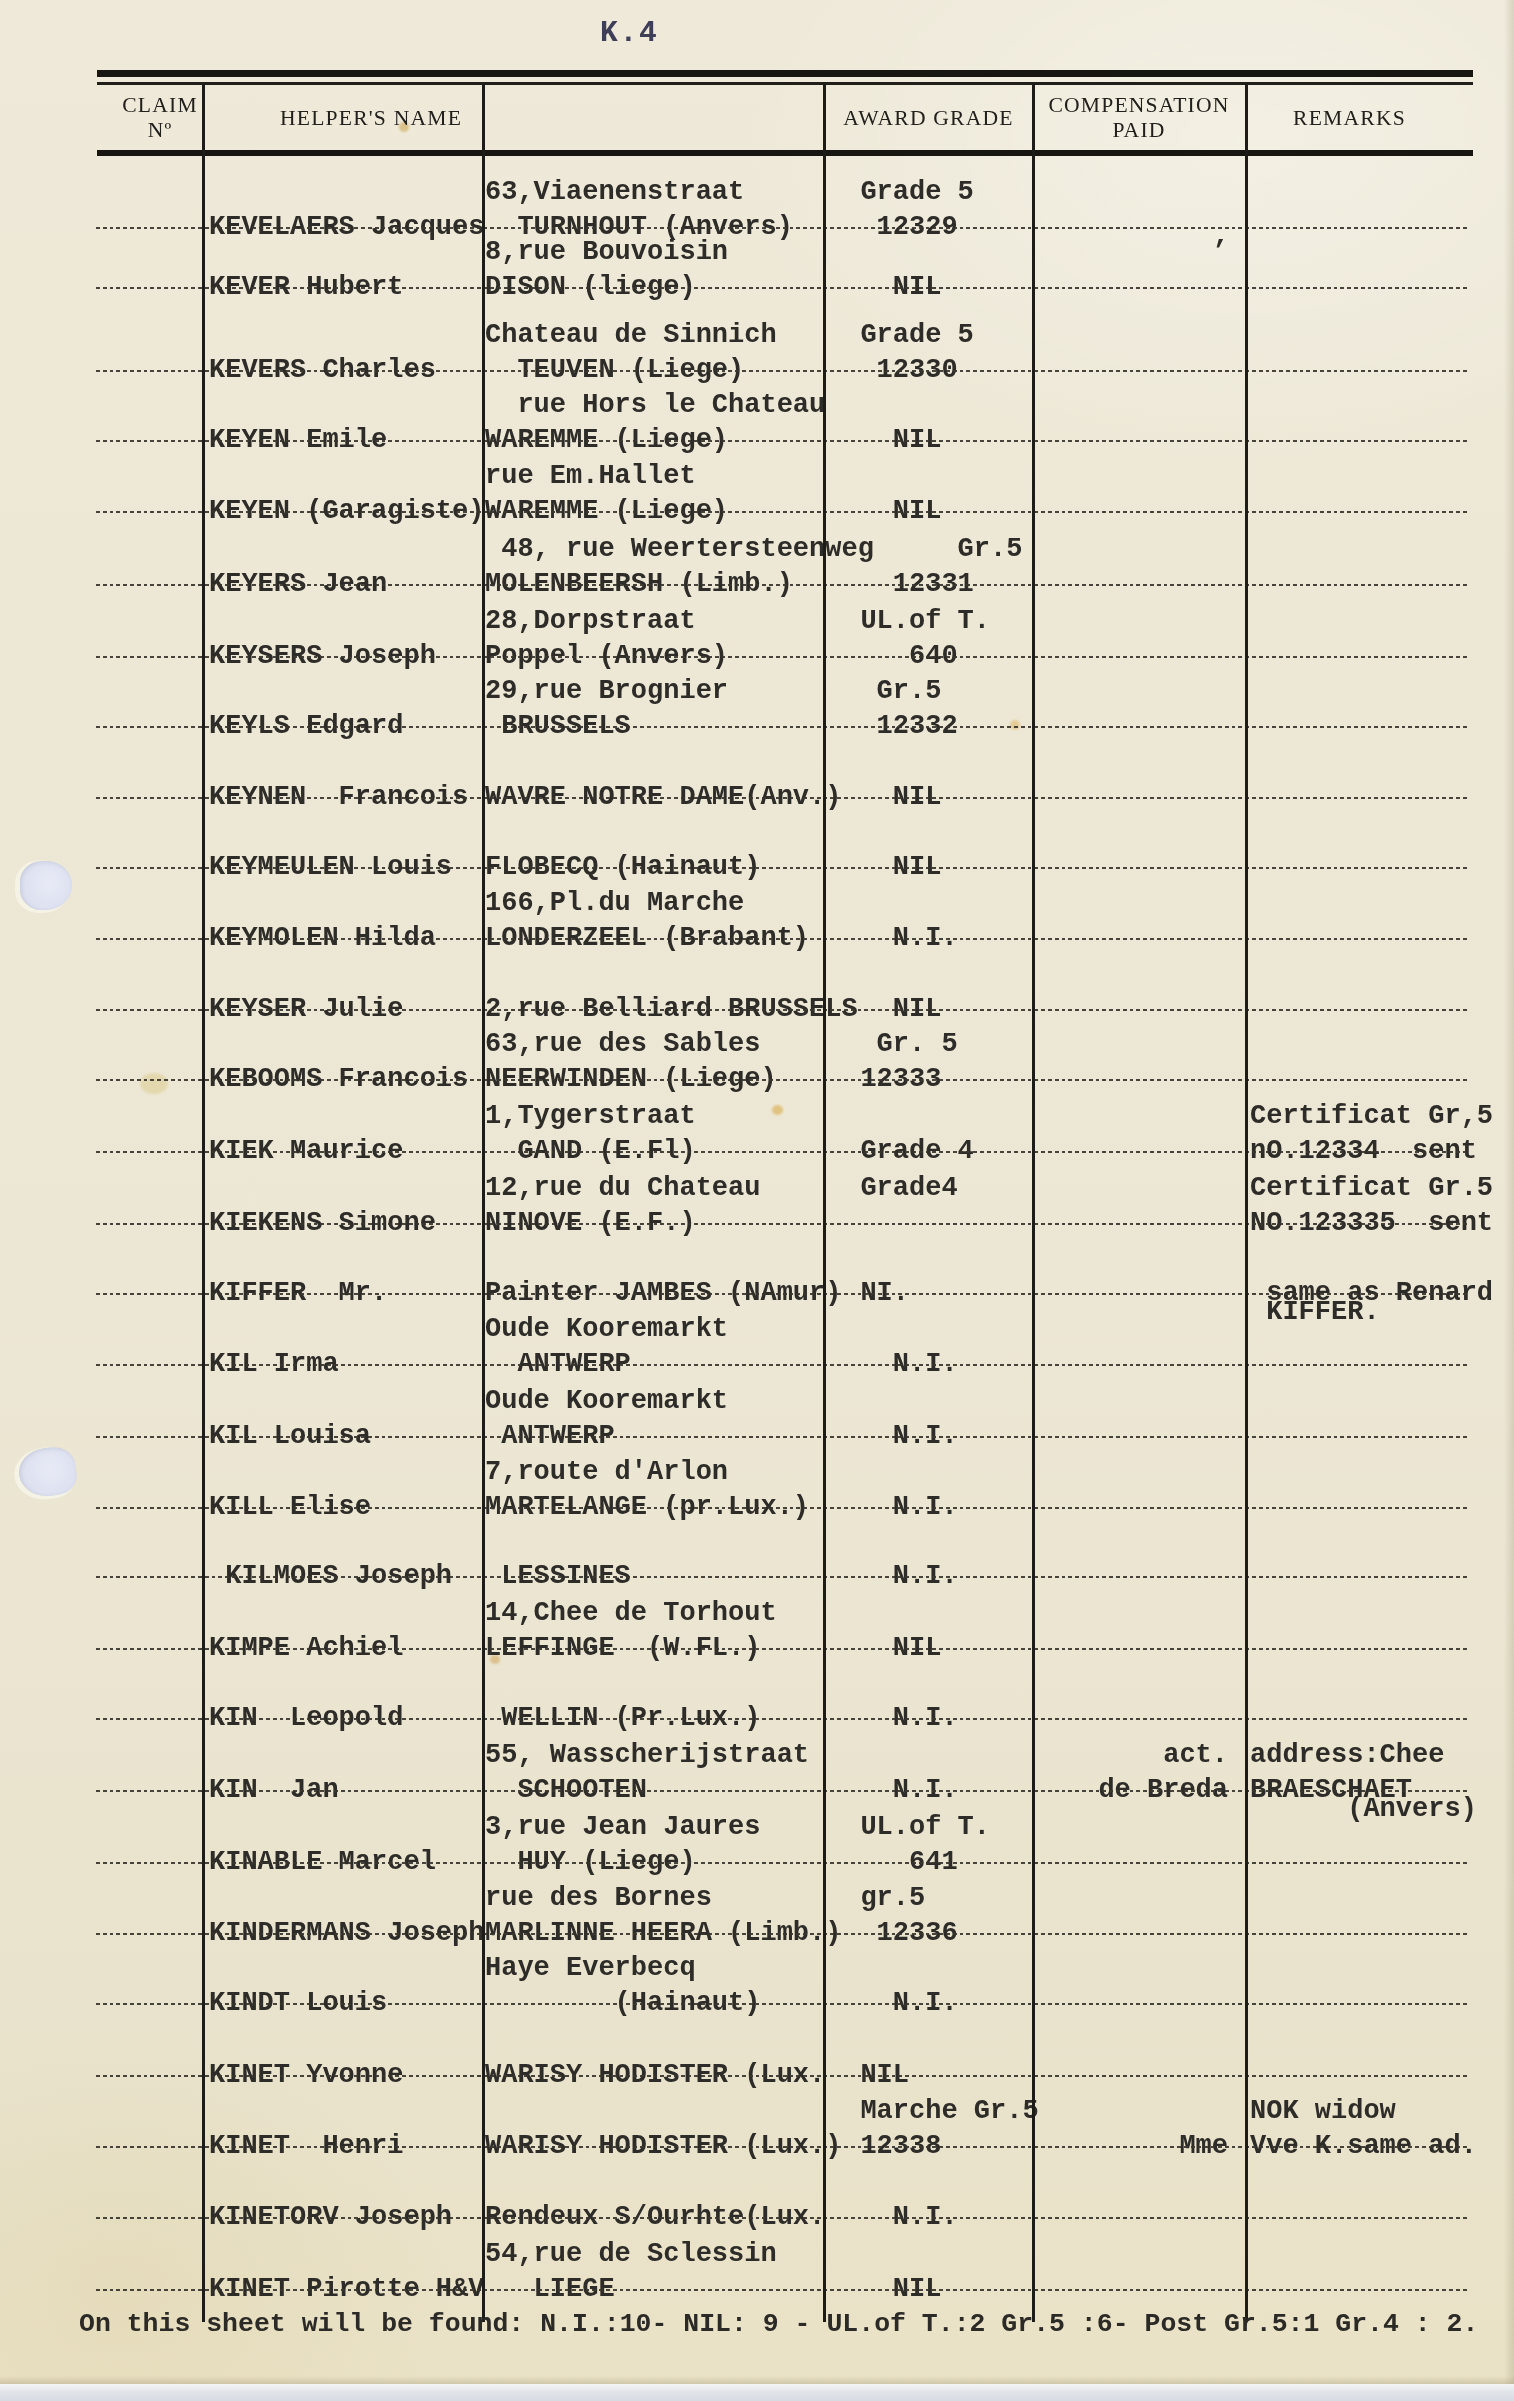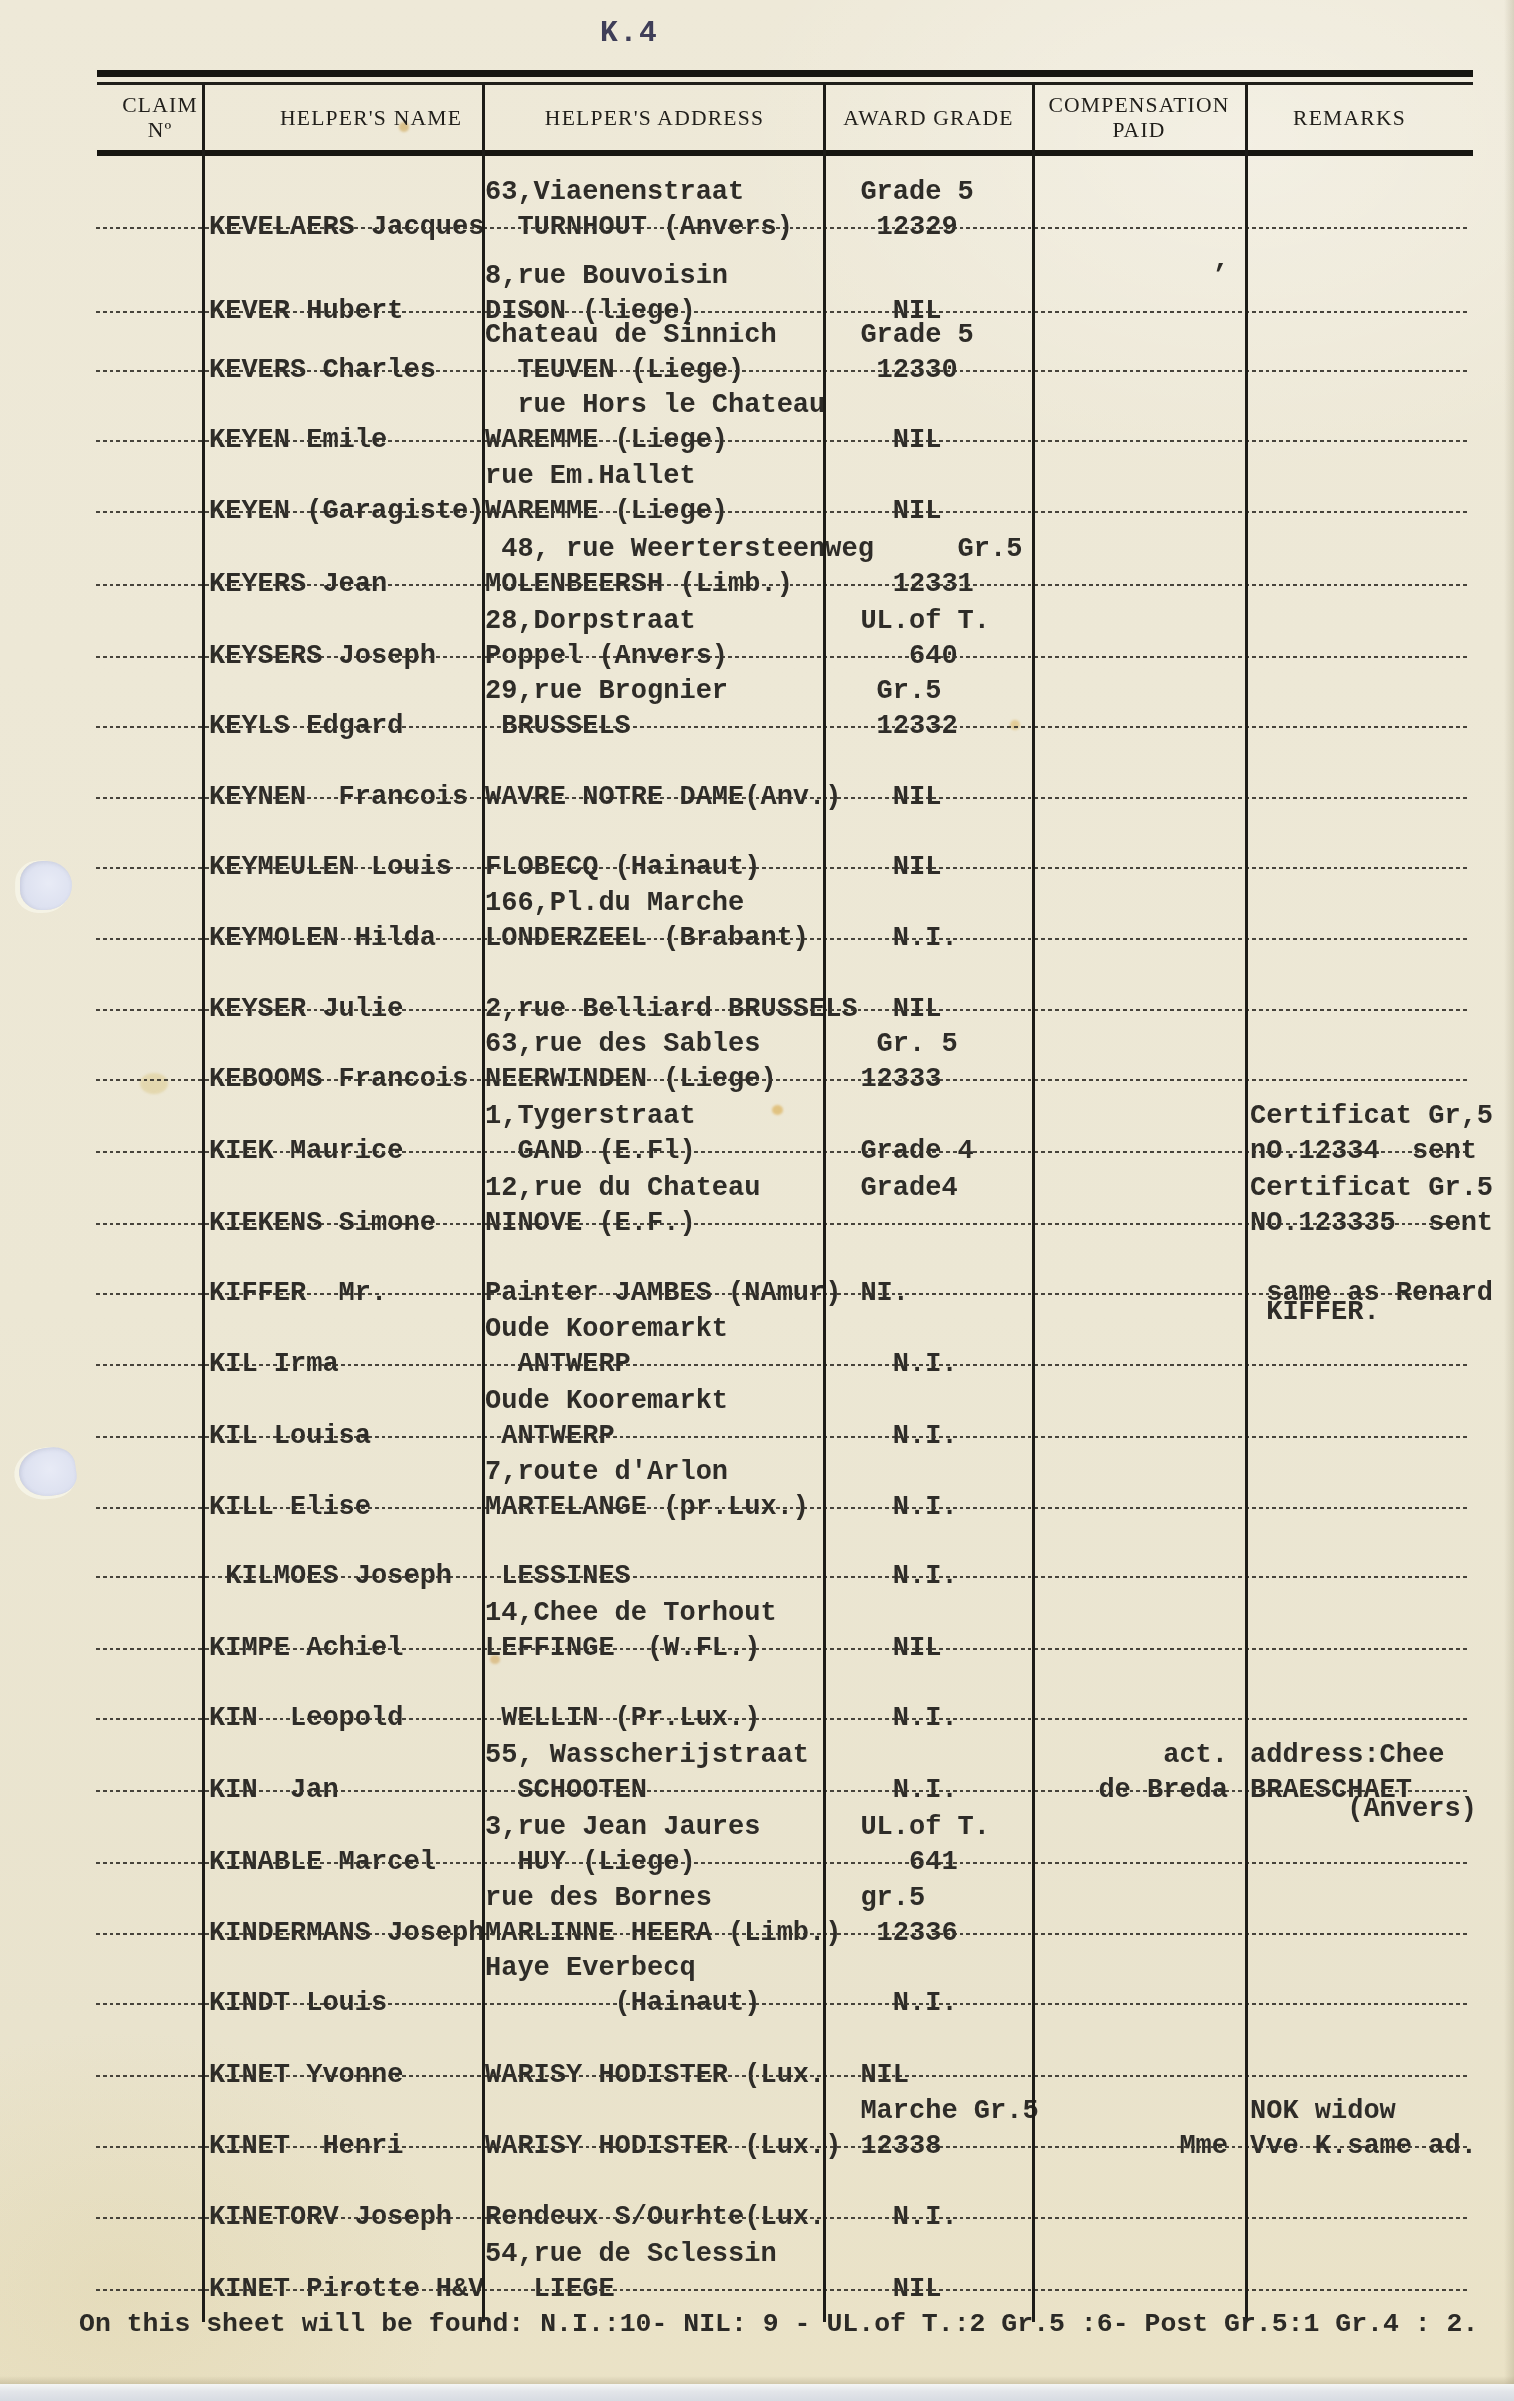--- a/index.html
+++ b/index.html
@@ -94,23 +94,20 @@
   <div class="vline" style="left:823px"></div>
   <div class="vline" style="left:1032px"></div>
   <div class="vline" style="left:1245px"></div>
 
   <div class="hdr" style="left:107px;width:106px">
     <span>CLAIM</span>
     <span>Nº</span>
   </div>
   <div class="hdr" style="left:205px;width:332px">
     <span>HELPER'S NAME</span>
-  </div>
-  <div class="hdr" style="left:485px;width:339px">
-    <span>HELPER'S ADDRESS</span>
   </div>
   <div class="hdr" style="left:825px;width:207px">
     <span>AWARD GRADE</span>
   </div>
   <div class="hdr" style="left:1033px;width:212px">
     <span>COMPENSATION</span>
     <span>PAID</span>
   </div>
   <div class="hdr" style="left:1246px;width:207px">
     <span>REMARKS</span>
@@ -121,21 +118,21 @@
         <div class="tline l1">
           <span class="cell tw c-addr">63,Viaenenstraat</span>
           <span class="cell tw c-award">  Grade 5</span>
         </div>
         <div class="tline l2">
           <span class="cell tw c-name">KEVELAERS Jacques</span>
           <span class="cell tw c-addr">  TURNHOUT (Anvers)</span>
           <span class="cell tw c-award">   12329</span>
         </div>
       </div>
-      <div class="row" style="top: 240px; height: 72px;">
+      <div class="row" style="top: 216px; height: 72px;">
         <div class="tline l1">
           <span class="cell tw c-addr">8,rue Bouvoisin</span>
           <span class="cell tw c-comp">’</span>
         </div>
         <div class="tline l2">
           <span class="cell tw c-name">KEVER Hubert</span>
           <span class="cell tw c-addr">DISON (liege)</span>
           <span class="cell tw c-award">    NIL</span>
         </div>
       </div>

